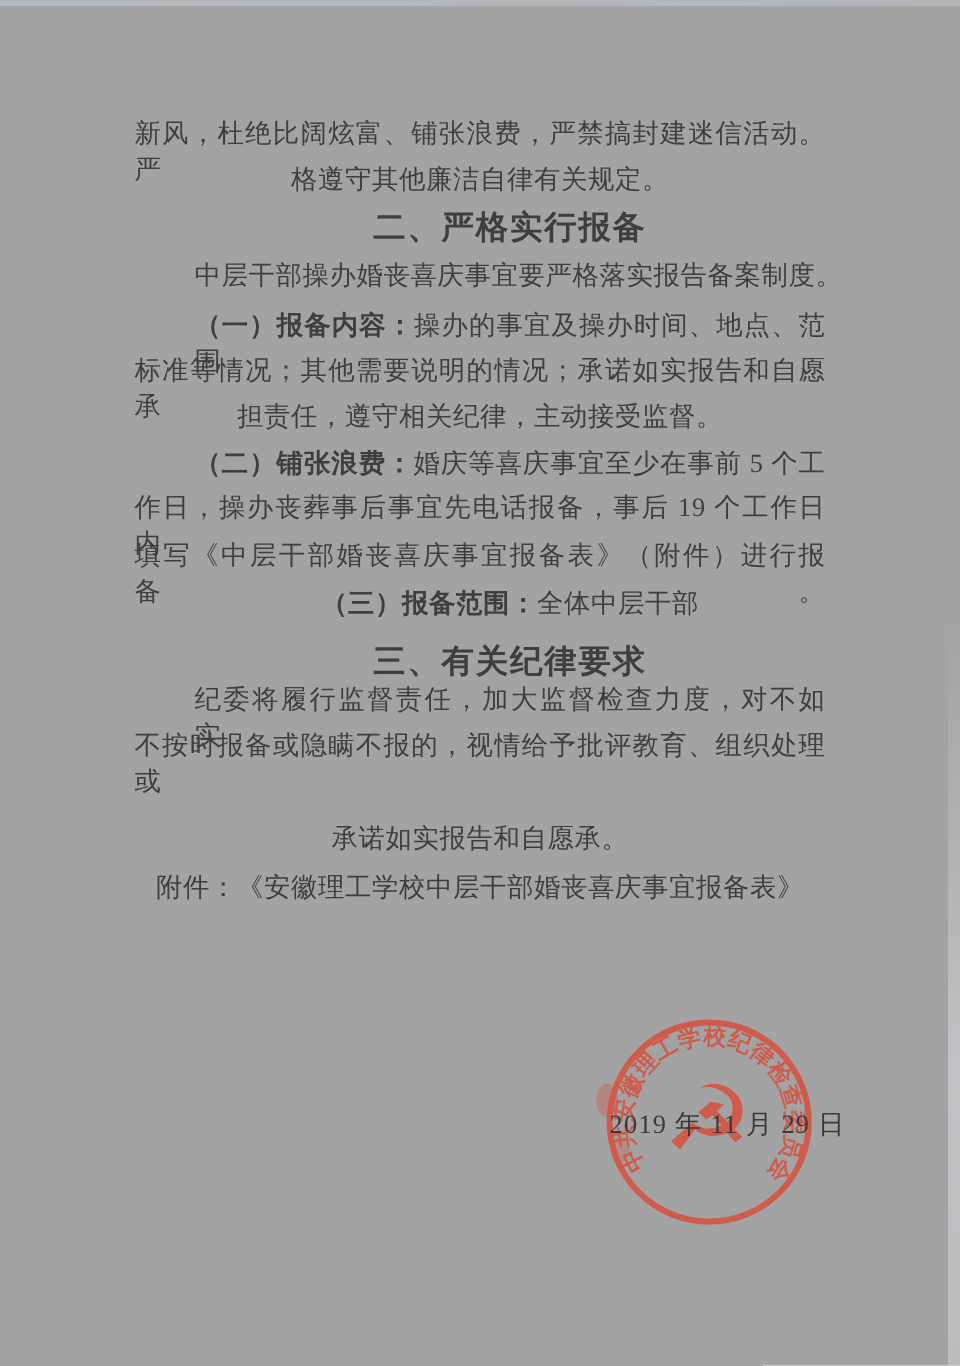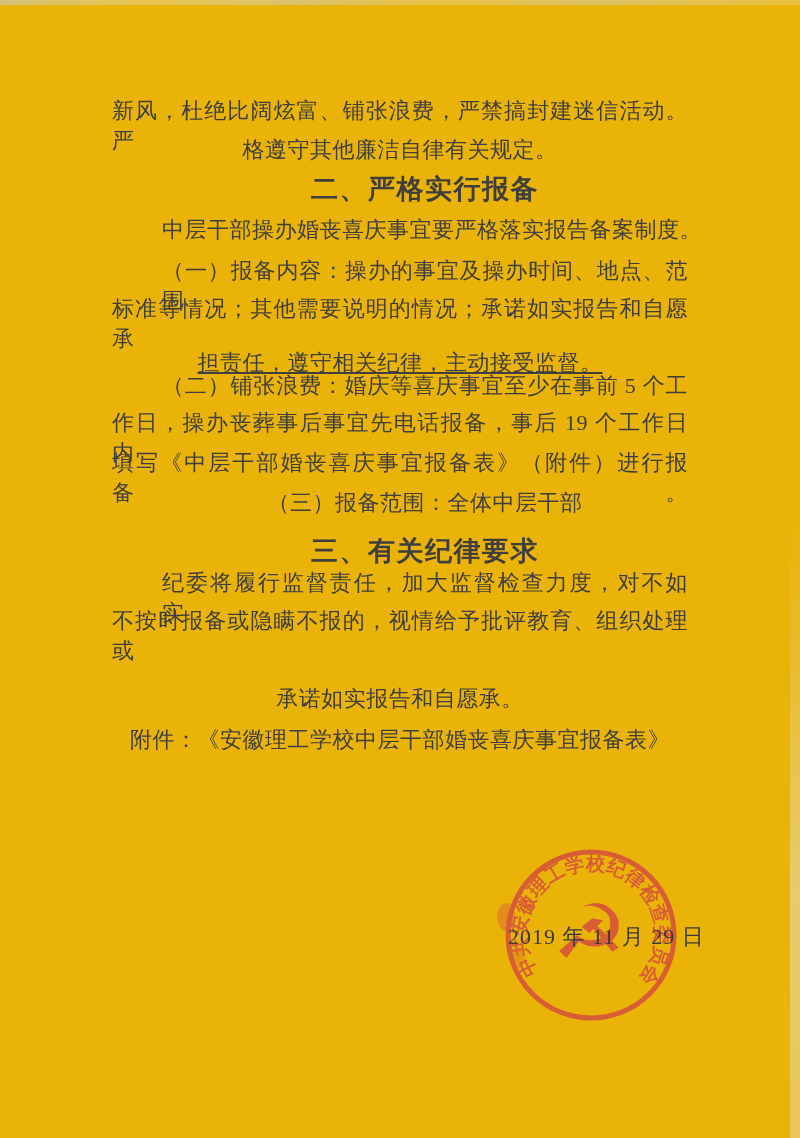--- a/index.html
+++ b/index.html
@@ -1,21 +1,21 @@
 <!DOCTYPE html>
 <html style="--ink: #3e3e3e; --seal: #d6503e; --date-ink: #3a3a3a;"><head>
 <meta charset="utf-8">
 <style>
   html,body{margin:0;padding:0;}
   body{
     width:800px;height:1138px;position:relative;overflow:hidden;
     background:#ffffff;
     font-family:"Liberation Serif","DejaVu Serif",serif;
   }
-  .page{position:absolute;inset:0;background:#eab308;}
+  .page{position:absolute;inset:0;background:#a3a3a3;}
   
   .scan-edge-top{
     position:absolute;top:0;left:0;width:100%;height:5px;
     background:linear-gradient(90deg,
       rgba(190,208,232,.50) 0%, rgba(225,236,248,.30) 18%,
       rgba(198,214,236,.45) 37%, rgba(230,240,250,.25) 55%,
       rgba(200,216,238,.42) 74%, rgba(235,243,252,.22) 100%);
   }
   .scan-edge-right{
     position:absolute;top:520px;right:0;width:10px;height:618px;
@@ -28,21 +28,21 @@
     white-space:nowrap;
     text-align:center;
   }
   .line.justify{
     white-space:normal;
     text-align:justify;
     text-align-last:justify;
     -moz-text-align-last:justify;
   }
   .line.indent{padding-left:50px;box-sizing:border-box;}
-  .seg.bold{font-weight:normal;}
+  .seg.bold{font-weight:bold;}
   .seg.heading{
     font-family:"Liberation Sans","DejaVu Sans",sans-serif;
     font-weight:bold;font-size:27px;letter-spacing:1.5px;
   }
   
   .seal-wrap{position:absolute;left:479px;top:823px;width:224px;height:224px;z-index:2;}
   .seal-wrap svg{display:block;width:100%;height:100%;opacity:.85;}
   .seal-ring{fill:none;stroke:var(--seal,#d6503e);stroke-width:5px;}
   .seal-arc{fill:var(--seal,#d6503e);font-size:19px;letter-spacing:.5px;
     font-family:"Liberation Serif","DejaVu Serif",serif;font-weight:bold;}
@@ -65,21 +65,21 @@
   <div class="scan-edge-top"></div>
   <div class="scan-edge-right"></div>
 
   <div class="text-layer">
       <div class="line justify" style="top: 96px;"><span class="seg">新风，杜绝比阔炫富、铺张浪费，严禁搞封建迷信活动。严</span></div>
       <div class="line" style="top: 135px;"><span class="seg">格遵守其他廉洁自律有关规定。</span></div>
       <div class="line indent" style="top: 174px;"><span class="seg heading">二、严格实行报备</span></div>
       <div class="line indent" style="top: 215px;"><span class="seg">中层干部操办婚丧喜庆事宜要严格落实报告备案制度。</span></div>
       <div class="line justify indent" style="top: 256px;"><span class="seg bold">（一）报备内容：</span><span class="seg">操办的事宜及操办时间、地点、范围、</span></div>
       <div class="line justify" style="top: 294px;"><span class="seg">标准等情况；其他需要说明的情况；承诺如实报告和自愿承</span></div>
-      <div class="line" style="top: 348px; text-decoration: underline;"><span class="seg">担责任，遵守相关纪律，主动接受监督。</span></div>
+      <div class="line" style="top: 332px;"><span class="seg">担责任，遵守相关纪律，主动接受监督。</span></div>
       <div class="line justify indent" style="top: 371px;"><span class="seg bold">（二）铺张浪费：</span><span class="seg">婚庆等喜庆事宜至少在事前 5 个工</span></div>
       <div class="line justify" style="top: 408px;"><span class="seg">作日，操办丧葬事后事宜先电话报备，事后 19 个工作日内，</span></div>
       <div class="line justify" style="top: 448px;"><span class="seg">填写《中层干部婚丧喜庆事宜报备表》（附件）进行报备。</span></div>
       <div class="line indent" style="top: 488px;"><span class="seg bold">（三）报备范围：</span><span class="seg">全体中层干部</span></div>
       <div class="line indent" style="top: 536px;"><span class="seg heading">三、有关纪律要求</span></div>
       <div class="line justify indent" style="top: 568px;"><span class="seg">纪委将履行监督责任，加大监督检查力度，对不如实、</span></div>
       <div class="line justify" style="top: 606px;"><span class="seg">不按时报备或隐瞒不报的，视情给予批评教育、组织处理或</span></div>
       <div class="line" style="top: 684px;"><span class="seg">承诺如实报告和自愿承。</span></div>
       <div class="line" style="top: 725px;"><span class="seg">附件：《安徽理工学校中层干部婚丧喜庆事宜报备表》</span></div>
     </div>

